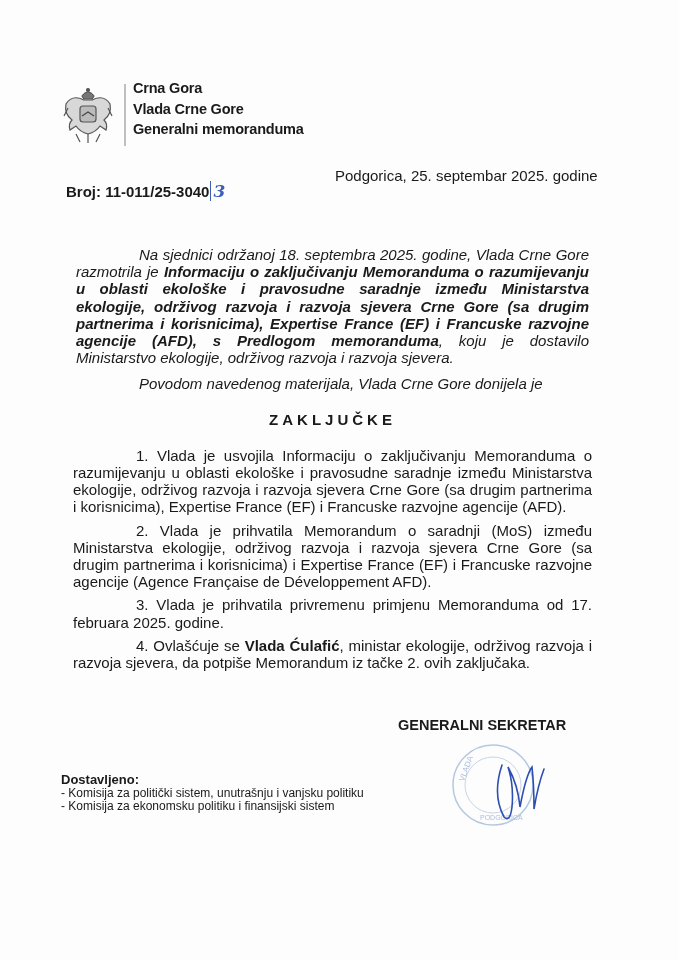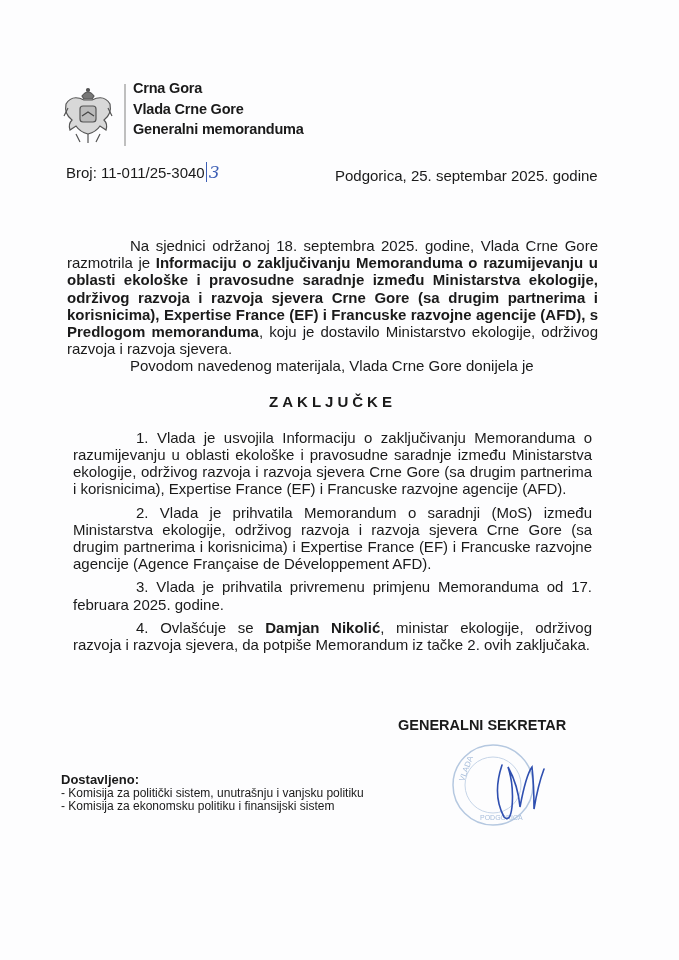--- a/index.html
+++ b/index.html
@@ -7,25 +7,25 @@
     width: 679px; height: 960px; position: relative; overflow: hidden;
     background: #fdfdfe;
     font-family: "Liberation Sans", sans-serif;
     color: #1a1a1a;
   }
   .page { position: absolute; left: 0; top: 0; width: 679px; height: 756px; }
   .crest { position: absolute; left: 62px; top: 86px; width: 52px; height: 58px; }
   .vline { position: absolute; left: 124px; top: 84px; width: 2px; height: 62px; background: #bfbfbf; }
   .hdr { position: absolute; left: 133px; top: 78px; font-size: 14.5px; font-weight: bold; line-height: 20.5px; color: #1a1a1a; letter-spacing: -0.2px; }
   .hdr div { white-space: nowrap; }
-  .broj { position: absolute; left: 66px; top: 162px; font-size: 15px; white-space: nowrap; }
+  .broj { position: absolute; left: 66px; top: 181px; font-size: 15px; white-space: nowrap; font-weight: bold; }
   .broj .hand { color: #3d5fb5; font-family: "DejaVu Serif", serif; font-style: italic; font-size: 17px; margin-left: 1px; border-left: 1.5px solid #3d5fb5; padding-left: 2px; }
   .date { position: absolute; left: 335px; top: 167px; font-size: 15px; white-space: nowrap; }
   .body { position: absolute; left: 67px; top: 237px; width: 531px; font-size: 15px; line-height: 17.2px; }
-  .p { text-align: justify; text-indent: 63px; margin: 0; }
+  .p { text-align: justify; text-indent: 63px; margin: 9px; font-style: italic; }
   .b { font-weight: bold; }
   .heading { text-align: center; font-weight: bold; letter-spacing: 4px; margin: 18px 0 19px 0; font-size: 15px; }
   .list p { text-align: justify; text-indent: 63px; margin: 6px; }
   .sig { position: absolute; left: 398px; top: 717px; width: 200px; font-size: 14.5px; font-weight: bold; line-height: 17px; }
   .dost { position: absolute; left: 61px; top: 773px; font-size: 12px; line-height: 13.5px; white-space: nowrap; }
   .dost .title { font-weight: bold; font-size: 13px; }
   .stamp { position: absolute; left: 450px; top: 742px; width: 86px; height: 86px; }
   .signature { position: absolute; left: 488px; top: 755px; width: 60px; height: 70px; }
 </style>
 </head>
@@ -60,21 +60,21 @@
   <div class="body">
     <p class="p"><span>Na sjednici održanoj 18. septembra 2025. godine, Vlada Crne Gore razmotrila je </span><span class="b">Informaciju o zaključivanju Memoranduma o razumijevanju u oblasti ekološke i pravosudne saradnje između Ministarstva ekologije, održivog razvoja i razvoja sjevera Crne Gore (sa drugim partnerima i korisnicima), Expertise France (EF) i Francuske razvojne agencije (AFD), s Predlogom memoranduma</span><span>, koju je dostavilo Ministarstvo ekologije, održivog razvoja i razvoja sjevera.</span></p>
     <p class="p">Povodom navedenog materijala, Vlada Crne Gore donijela je</p>
 
     <div class="heading">ZAKLJUČKE</div>
 
     <div class="list">
       <p>1. Vlada je usvojila Informaciju o zaključivanju Memoranduma o razumijevanju u oblasti ekološke i pravosudne saradnje između Ministarstva ekologije, održivog razvoja i razvoja sjevera Crne Gore (sa drugim partnerima i korisnicima), Expertise France (EF) i Francuske razvojne agencije (AFD).</p>
       <p>2. Vlada je prihvatila Memorandum o saradnji (MoS) između Ministarstva ekologije, održivog razvoja i razvoja sjevera Crne Gore (sa drugim partnerima i korisnicima) i Expertise France (EF) i Francuske razvojne agencije (Agence Française de Développement AFD).</p>
       <p>3. Vlada je prihvatila privremenu primjenu Memoranduma od 17. februara 2025. godine.</p>
-      <p><span>4. Ovlašćuje se </span><span class="b">Damjan Nikolić</span><span>, ministar ekologije, održivog razvoja i razvoja sjevera, da potpiše Memorandum iz tačke 2. ovih zaključaka.</span></p>
+      <p><span>4. Ovlašćuje se </span><span class="b">Vlada Ćulafić</span><span>, ministar ekologije, održivog razvoja i razvoja sjevera, da potpiše Memorandum iz tačke 2. ovih zaključaka.</span></p>
     </div>
   </div>
 
   <svg class="stamp" viewBox="0 0 86 86">
     <circle cx="43" cy="43" r="40" fill="none" stroke="#b5c8e0" stroke-width="1.5"></circle>
     <circle cx="43" cy="43" r="28" fill="none" stroke="#c6d5e8" stroke-width="1"></circle>
     <text x="14" y="40" font-size="8" fill="#a8bedb" font-family="Liberation Sans, sans-serif" transform="rotate(-70 14 40)">VLADA</text>
     <text x="30" y="78" font-size="7" fill="#a8bedb" font-family="Liberation Sans, sans-serif">PODGORICA</text>
   </svg>
 

